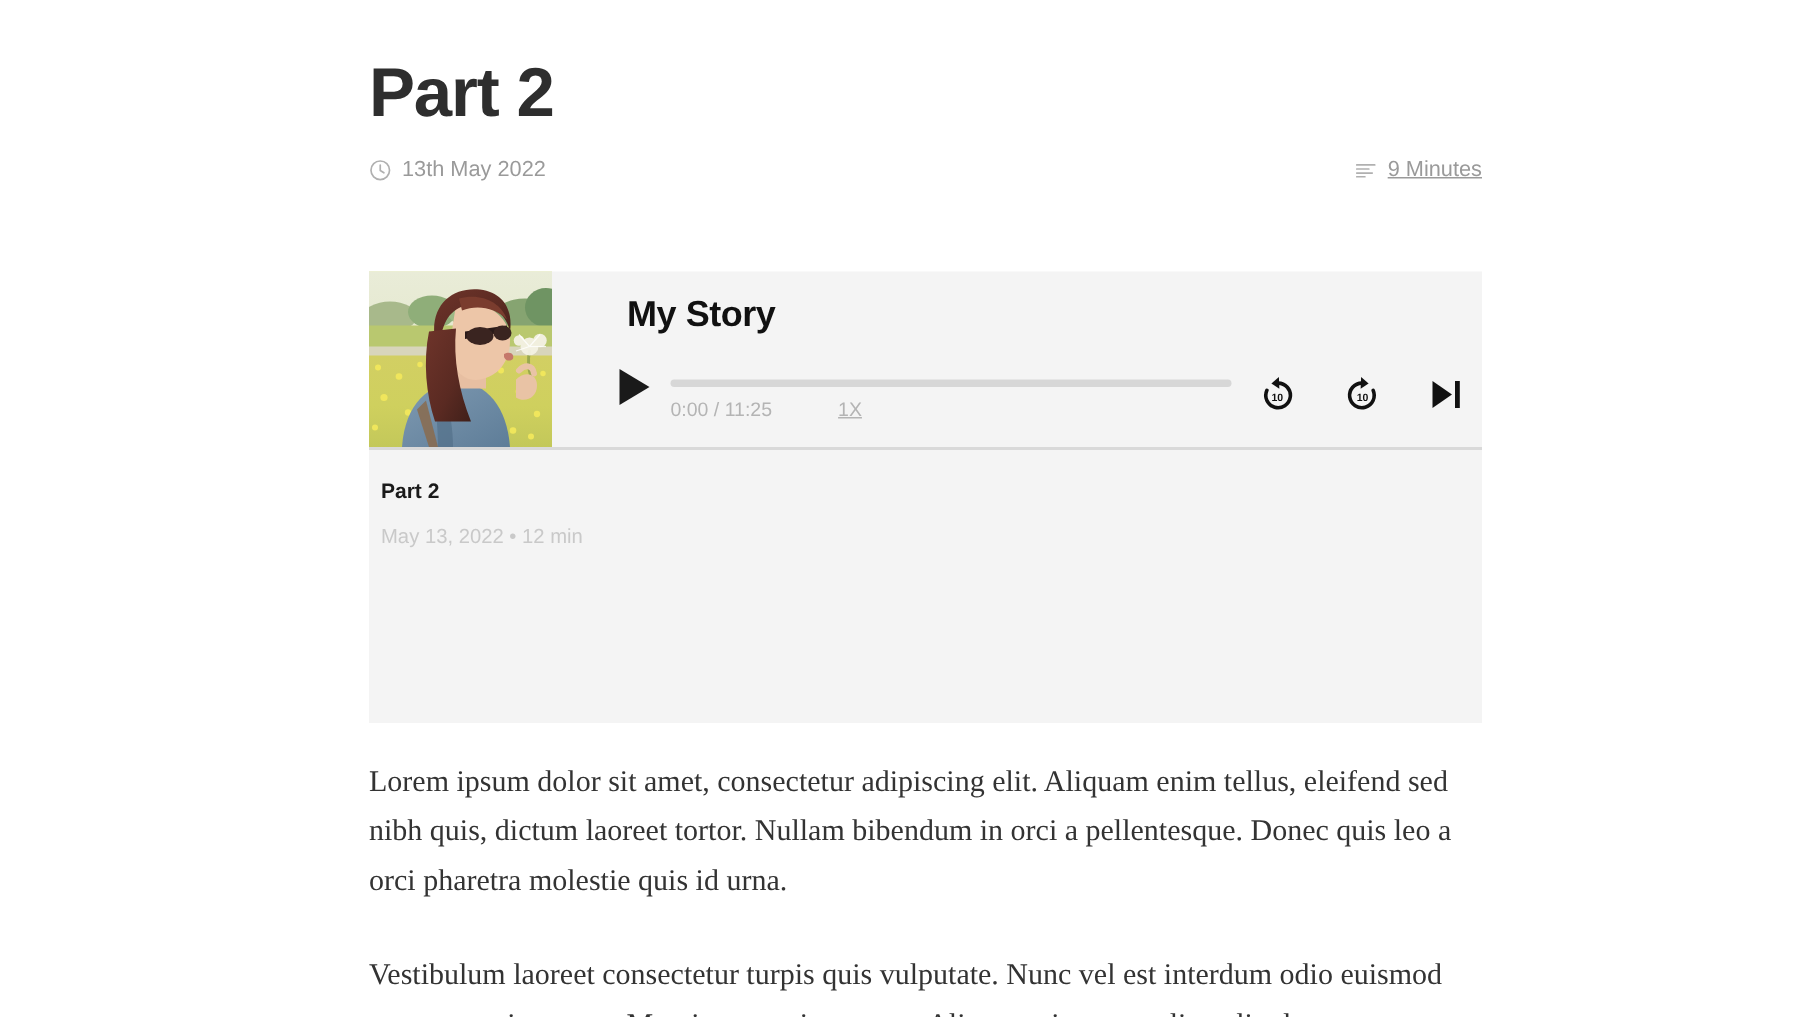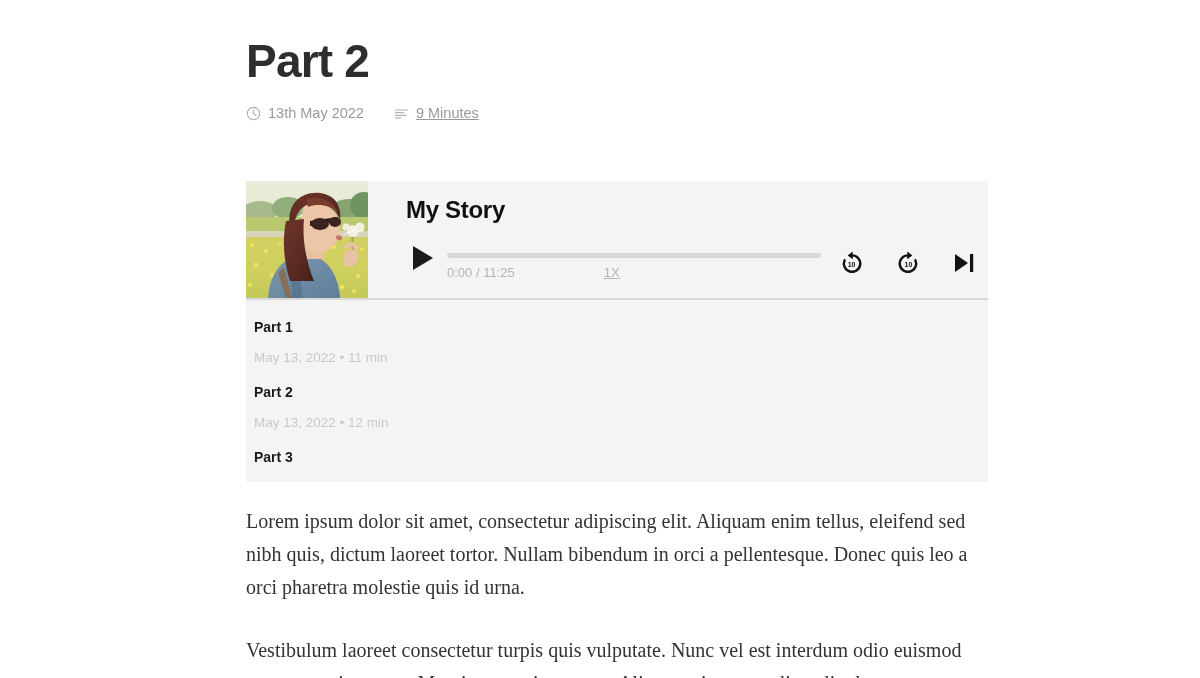--- a/index.html
+++ b/index.html
@@ -41,20 +41,21 @@
     letter-spacing: -0.8px;
     color: #2e2e2e;
   }
 
   
   .post-meta {
     display: flex;
     align-items: center;
     margin-top: 14px;
     height: 20px;
+    justify-content: space-between;
   }
   .meta-item {
     display: flex;
     align-items: center;
     color: #9a9a9a;
     font-size: 14.5px;
     line-height: 20px;
   }
   .meta-item + .meta-item { margin-left: 30px; text-decoration: underline; }
   .meta-icon {
@@ -90,21 +91,21 @@
     flex: 0 0 122px;
     position: relative;
     overflow: hidden;
     background: #c8d16a;
   }
   .player-thumb svg { display: block; width: 122px; height: 117px; }
 
   .player-main {
     flex: 1 1 auto;
     position: relative;
-    padding-left: 38px;
+    padding-left: 50px;
     padding-top: 14px;
     box-sizing: border-box;
   }
 
   .player-title {
     margin: 0;
     font-size: 24px;
     line-height: 30px;
     font-weight: bold;
     letter-spacing: -0.3px;
@@ -160,21 +161,20 @@
 
   .time-row {
     position: absolute;
     left: 46px;
     top: 26px;
     display: flex;
     align-items: center;
     color: #b4b4b4;
     font-size: 13px;
     line-height: 18px;
-    gap: 45px;
   }
   .speed-label {
     margin-left: 44px;
     color: #b4b4b4;
     font-size: 13px;
     line-height: 18px;
     cursor: pointer;
     text-decoration: underline;
   }
 
@@ -431,34 +431,26 @@
             </div>
 
           </div>
         </div>
 
         <div class="player-divider"></div>
       </div>
 
       <div class="playlist">
 
-        <div class="playlist-item">
-          <div class="pl-title">Part 1</div>
-          <div class="pl-sub">May 13, 2022 • 11 min</div>
-        </div>
 
         <div class="playlist-item">
           <div class="pl-title">Part 2</div>
           <div class="pl-sub">May 13, 2022 • 12 min</div>
         </div>
 
-        <div class="playlist-item">
-          <div class="pl-title">Part 3</div>
-          <div class="pl-sub">May 13, 2022 • 9 min</div>
-        </div>
 
       </div>
     </div>
 
     <div class="article-body">
       <p>Lorem ipsum dolor sit amet, consectetur adipiscing elit. Aliquam enim tellus, eleifend sed nibh quis, dictum laoreet tortor. Nullam bibendum in orci a pellentesque. Donec quis leo a orci pharetra molestie quis id urna.</p>
       <p>Vestibulum laoreet consectetur turpis quis vulputate. Nunc vel est interdum odio euismod semper et vitae urna. Mauris at maximus sem. Aliquam sit amet velit ac ligula</p>
     </div>
 
   </div>

